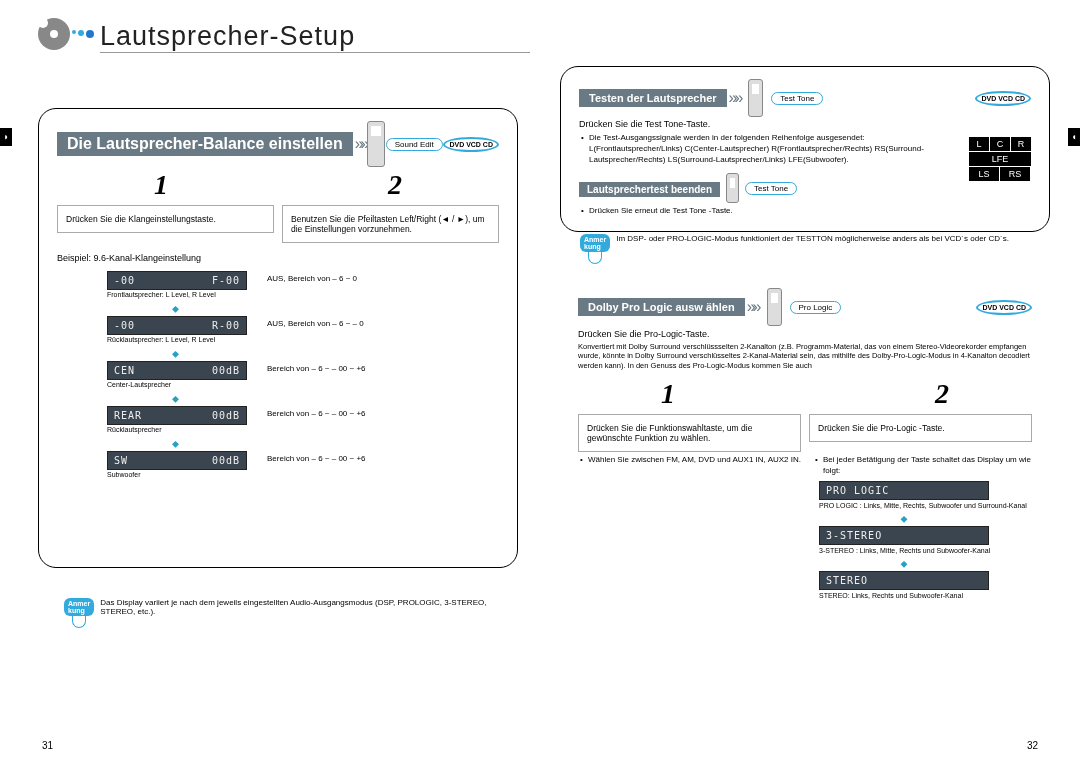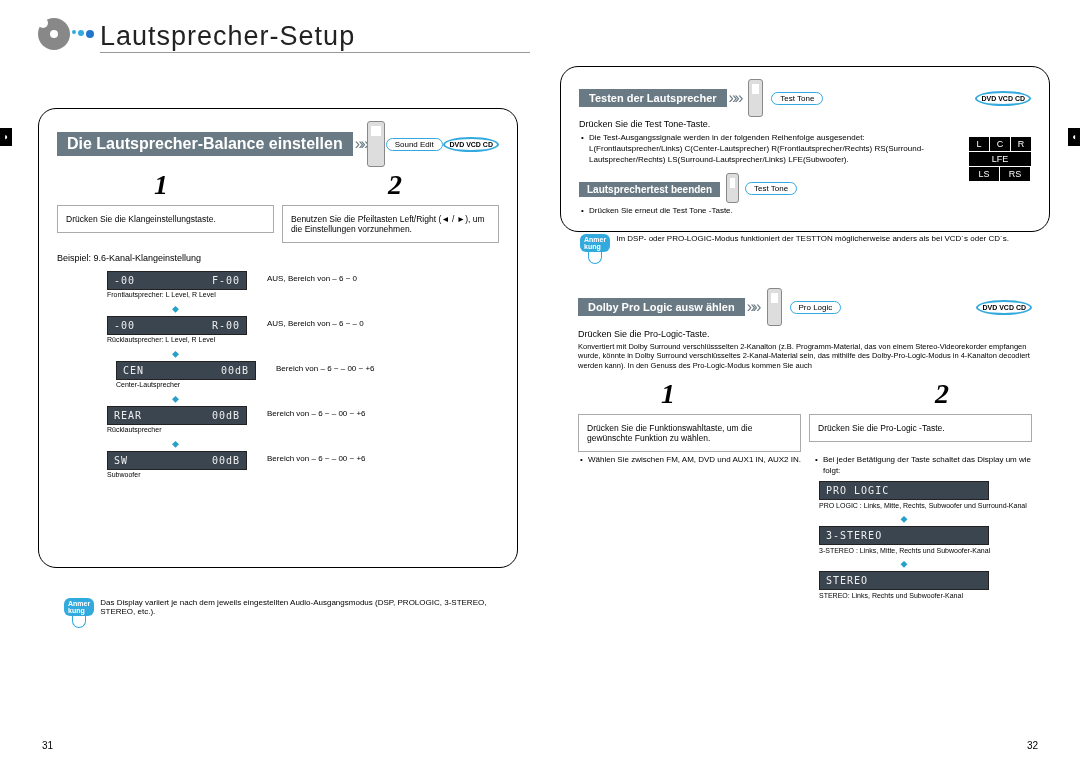--- a/index.html
+++ b/index.html
@@ -112,21 +112,21 @@
           <div>
             <div class="display-box">
               <span>-00</span>
               <span>R-00</span>
             </div>
             <div class="display-label">Rücklautsprecher: L Level, R Level</div>
           </div>
           <div class="range-text" style="margin-top: 3px;">AUS, Bereich von – 6 ~ – 0</div>
         </div>
         <div class="flow-arrow" style="margin-left: 65px;">⬥</div>
-        <div style="display: flex; align-items: flex-start; gap: 10px; margin-left: 9px;">
+        <div style="display: flex; align-items: flex-start; gap: 10px;">
           <div>
             <div class="display-box">
               <span>CEN</span>
               <span>00dB</span>
             </div>
             <div class="display-label">Center-Lautsprecher</div>
           </div>
           <div class="range-text" style="margin-top: 3px;">Bereich von – 6 ~ – 00 ~ +6</div>
         </div>
         <div class="flow-arrow" style="margin-left: 65px;">⬥</div>

